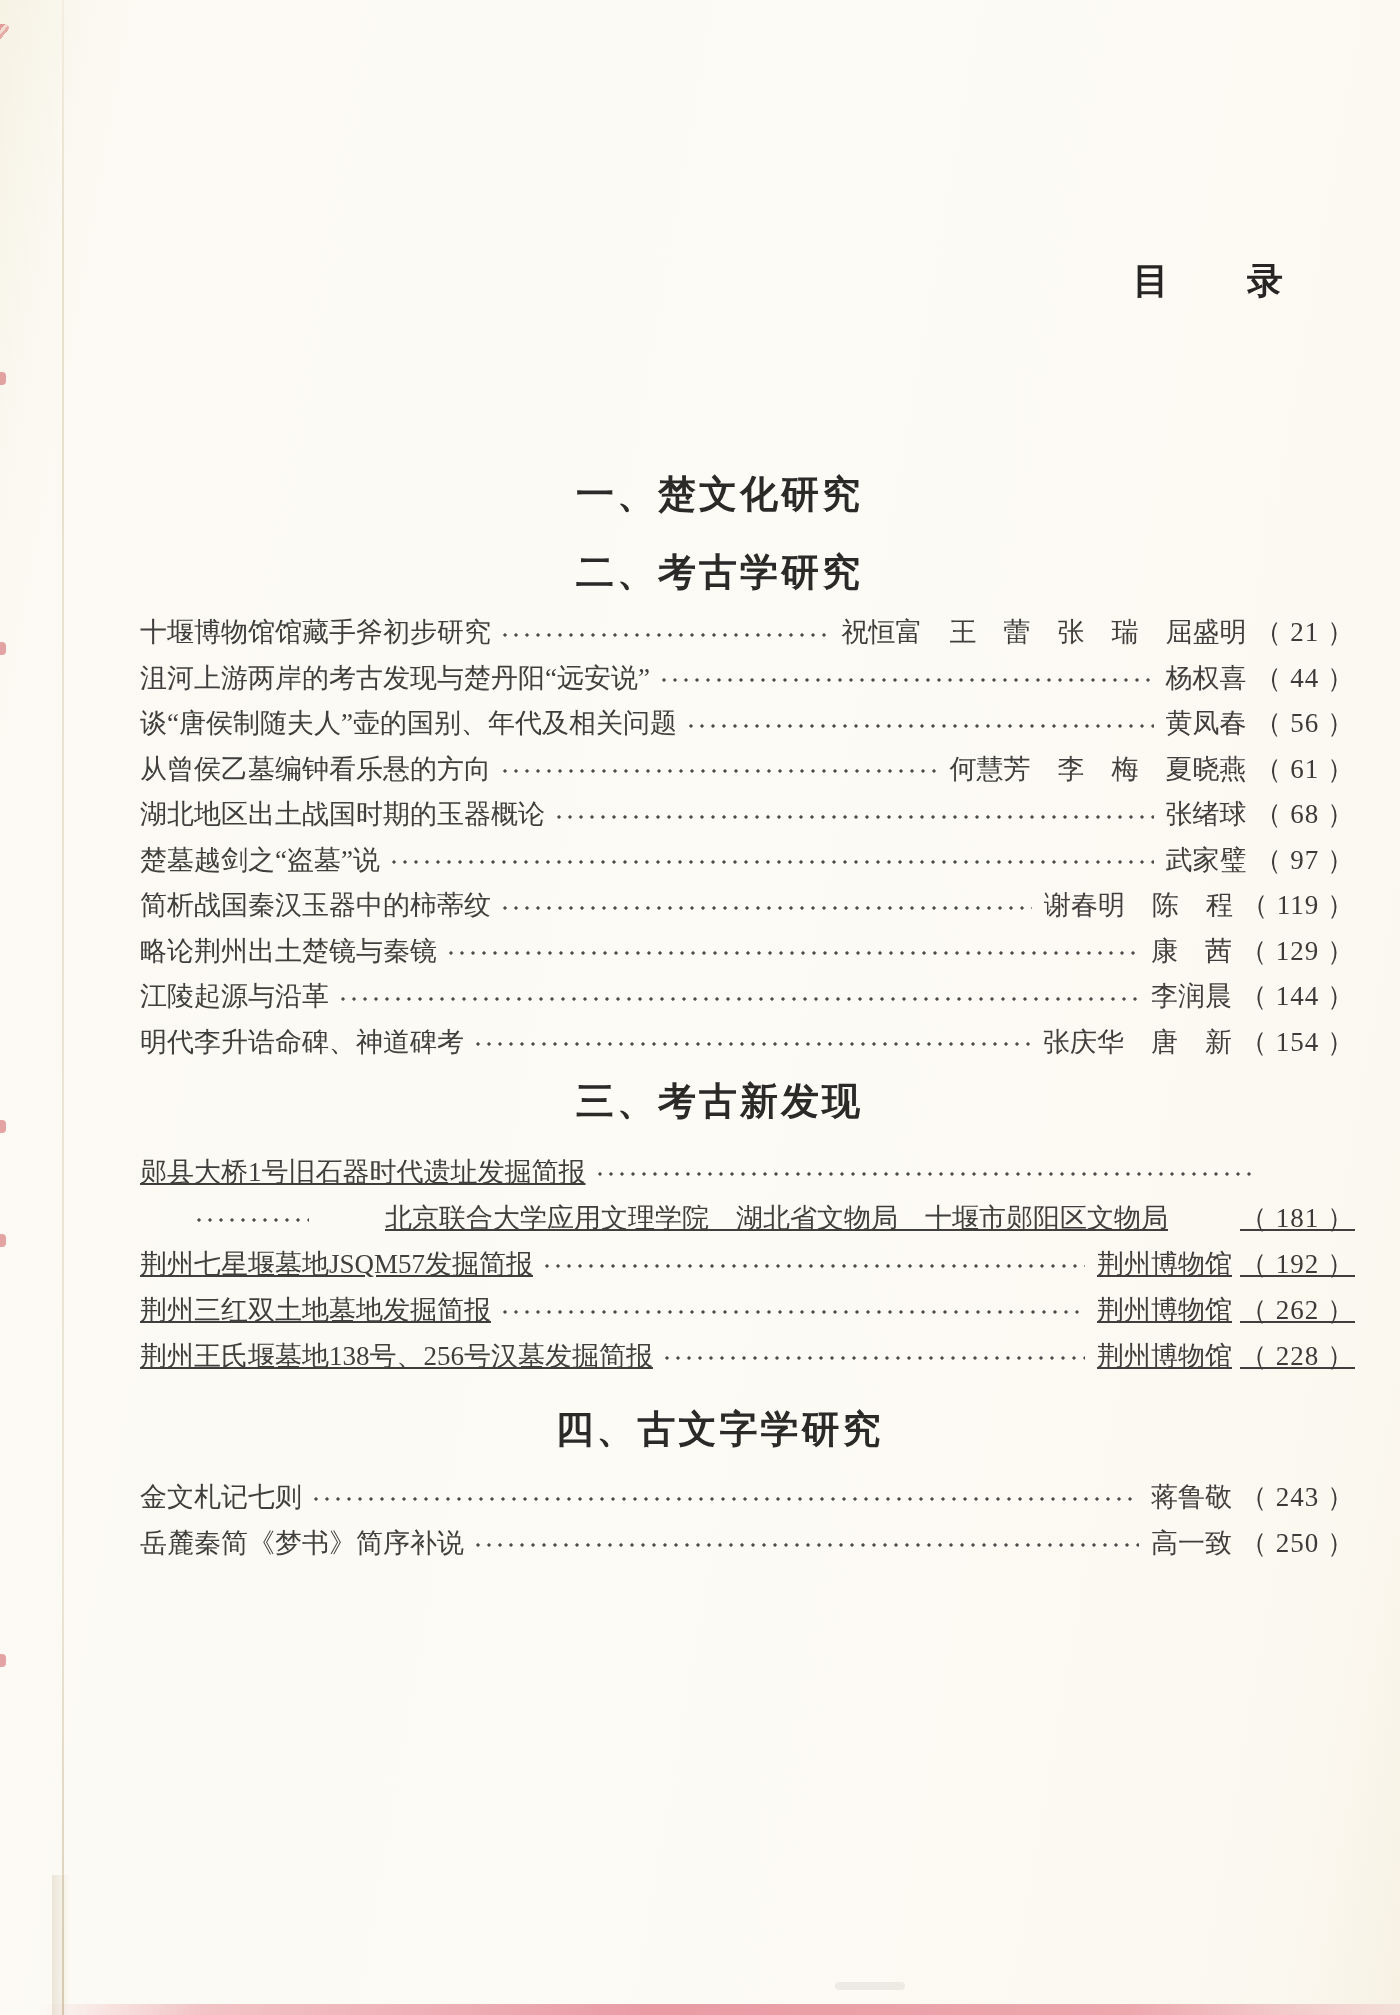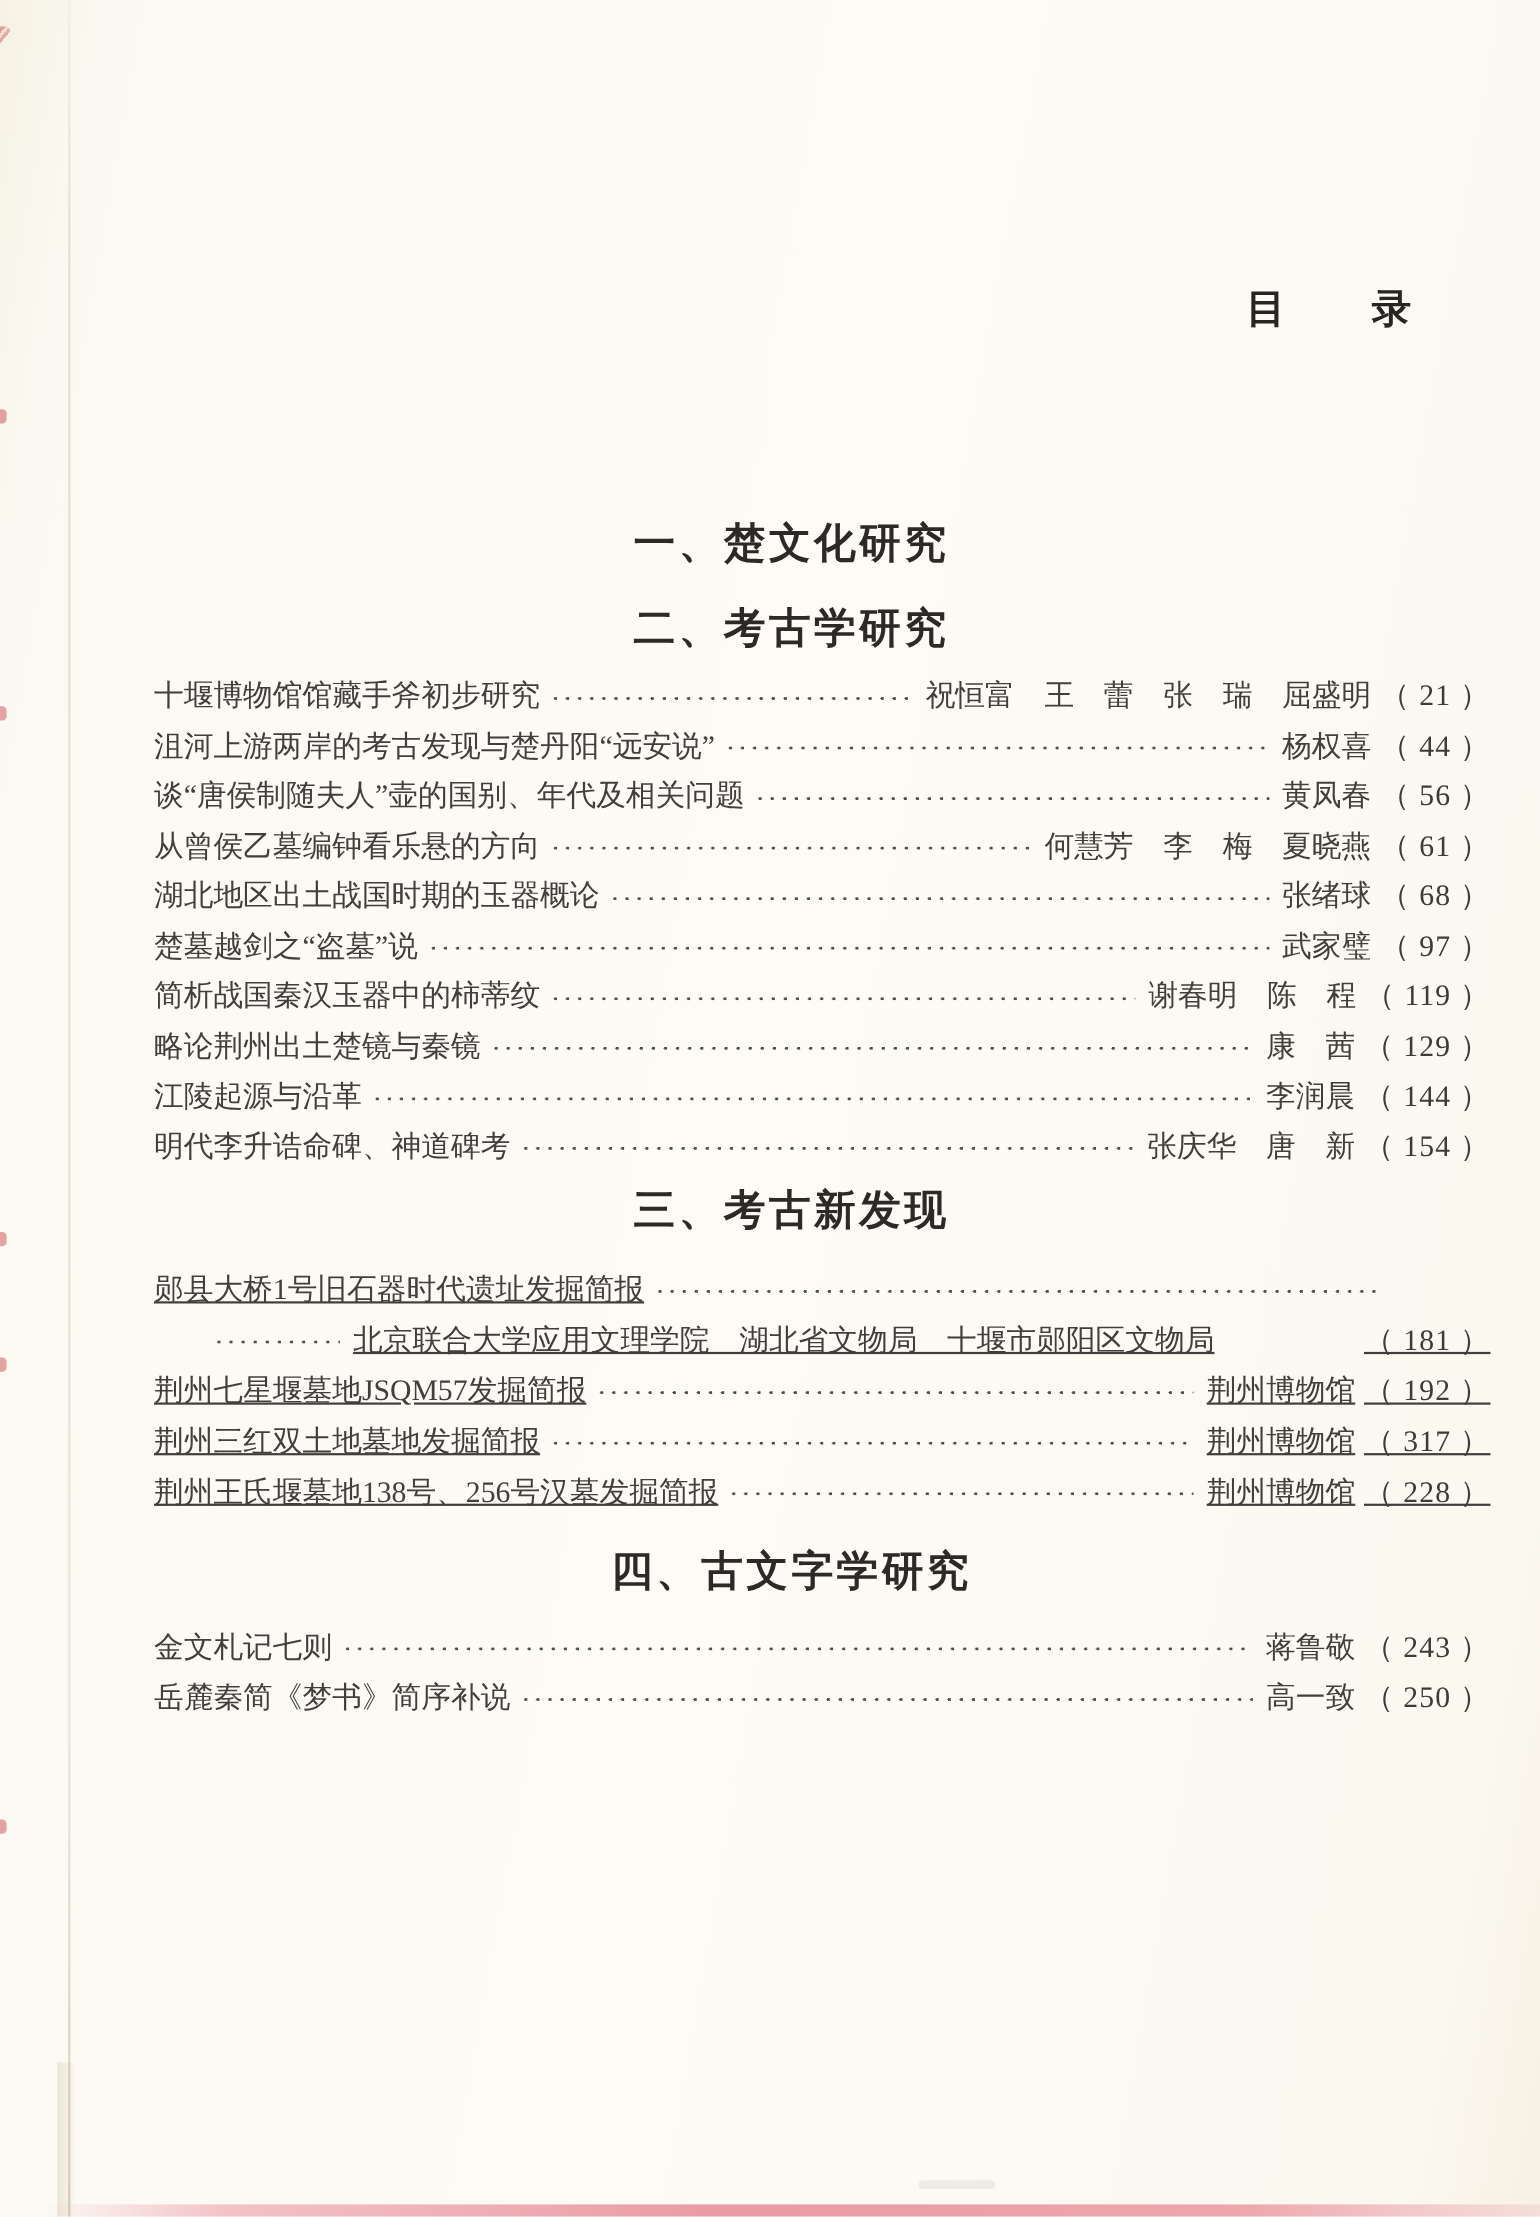--- a/index.html
+++ b/index.html
@@ -39,21 +39,21 @@
   .entry .t{flex:0 0 auto;}
   .leader{
     flex:1 1 auto;min-width:40px;height:4px;margin:4px 12px 0 12px;align-self:center;
     background:radial-gradient(circle 1.6px at 2px 2px,#4d4c4a 98%,transparent);
     background-size:11px 4px;background-repeat:repeat-x;
   }
   .leader-cap{margin-right:100px;}
   .lead2{flex:0 0 112px;min-width:112px;}
   .authors{flex:0 0 auto;margin-right:8px;}
   .cont{padding-left:45px;}
-  .cont .authors{flex:1 1 auto;text-align:left;margin-right:8px;}
+  .cont .authors{flex:1 1 auto;text-align:center;margin-right:8px;}
   .pageno{flex:0 0 auto;letter-spacing:1px;color:#3c3b39;}
   
   .sec1 .section-heading{margin-top:160px;}
   .sec1 .entries{margin-top:28px;}
   .sec1 .entry{height:47px;line-height:47px;}
   .sec2 .section-heading{margin-top:38px;}
   .sec2 .entries{margin-top:18px;}
   .sec2 .entry{height:45.5px;line-height:45.5px;}
   .sec3 .section-heading{margin-top:16px;}
   .sec3 .entries{margin-top:28px;}
@@ -167,21 +167,21 @@
             <div class="entry">
               <span class="t">荆州七星堰墓地JSQM57发掘简报</span>
               <span class="leader"></span>
               <span class="authors">荆州博物馆</span>
               <span class="pageno">（ 192 ）</span>
             </div>
             <div class="entry">
               <span class="t">荆州三红双土地墓地发掘简报</span>
               <span class="leader"></span>
               <span class="authors">荆州博物馆</span>
-              <span class="pageno">（ 317 ）</span>
+              <span class="pageno">（ 262 ）</span>
             </div>
             <div class="entry">
               <span class="t">荆州王氏堰墓地138号、256号汉墓发掘简报</span>
               <span class="leader"></span>
               <span class="authors">荆州博物馆</span>
               <span class="pageno">（ 228 ）</span>
             </div>
           </div>
         </section>
         <section class="toc-section sec4">

